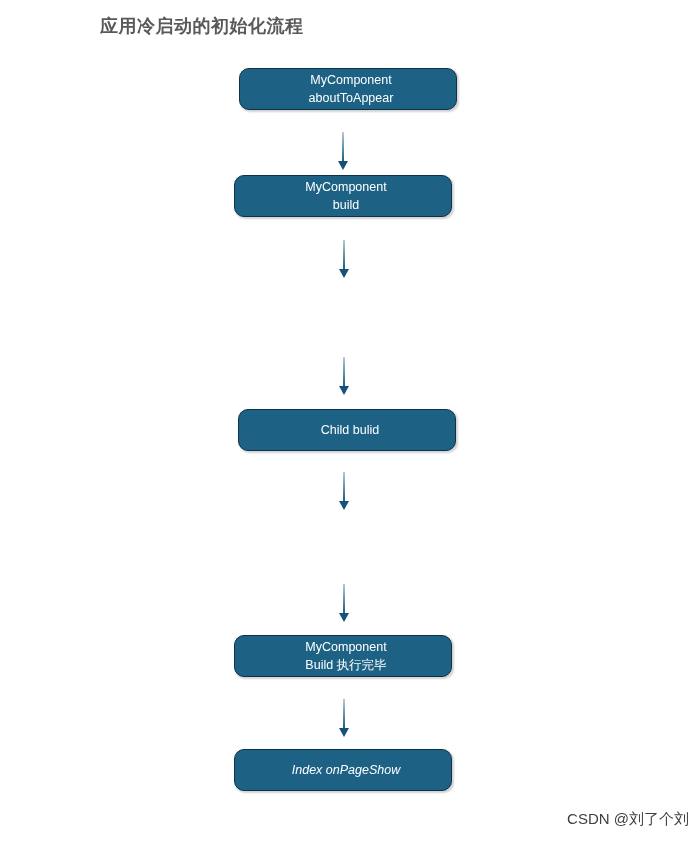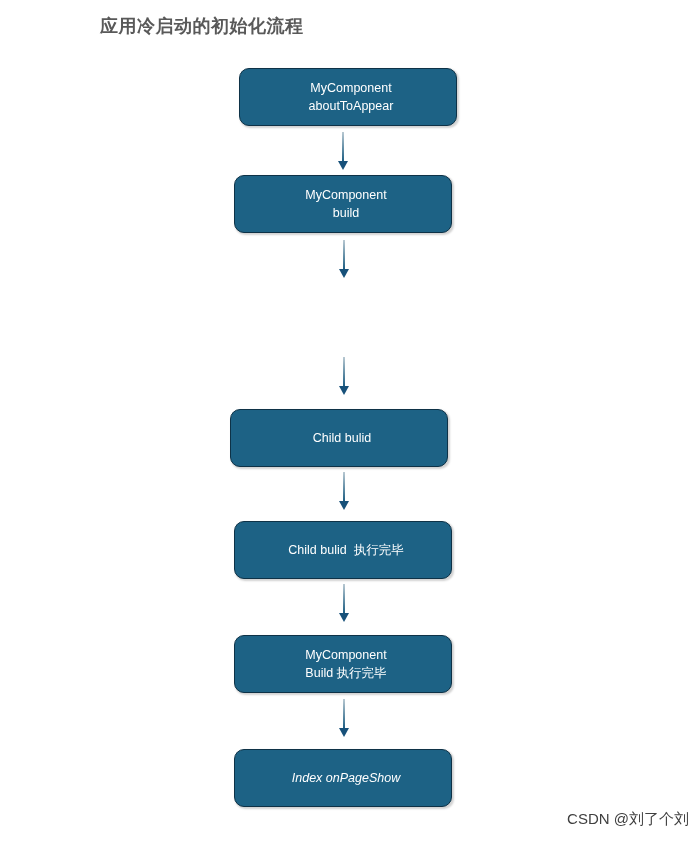--- a/index.html
+++ b/index.html
@@ -20,42 +20,42 @@
     left: 100px;
     top: 14px;
     font-size: 18px;
     font-weight: bold;
     color: #595959;
     letter-spacing: 0.5px;
   }
   .node {
     position: absolute;
     width: 218px;
-    height: 58px;
+    height: 42px;
     background: #1d6285;
     border: 1.5px solid #0e3247;
     border-radius: 10px;
     box-sizing: border-box;
     display: flex;
     align-items: center;
     justify-content: center;
     box-shadow: 1.5px 1.5px 2px rgba(0,0,0,0.18);
     padding-left: 6px;
   }
   .node-label {
     color: #ffffff;
     font-size: 12.5px;
     line-height: 18px;
     text-align: center;
     white-space: pre-wrap;
   }
   .n0 { left: 239px; top: 68px; }
   .n1 { left: 234px; top: 175px; }
   .n2 { left: 234px; top: 294px; }
-  .n3 { left: 230px; top: 409px; }
+  .n3 { left: 238px; top: 409px; }
   .n4 { left: 234px; top: 521px; }
   .n5 { left: 234px; top: 635px; }
   .n6 { left: 234px; top: 749px; font-style: italic; }
 
   .arrow {
     position: absolute;
     width: 12px;
     display: flex;
     flex-direction: column;
     align-items: center;
@@ -122,23 +122,20 @@
 
   <div class="node n3">
     <span class="node-label">Child bulid</span>
   </div>
 
   <div class="arrow a3">
     <div class="arrow-line"></div>
     <div class="arrow-head"></div>
   </div>
 
-  <div class="node n4">
-    <span class="node-label">Child bulid  执行完毕</span>
-  </div>
 
   <div class="arrow a4">
     <div class="arrow-line"></div>
     <div class="arrow-head"></div>
   </div>
 
   <div class="node n5">
     <span class="node-label">MyComponent
 Build 执行完毕</span>
   </div>

